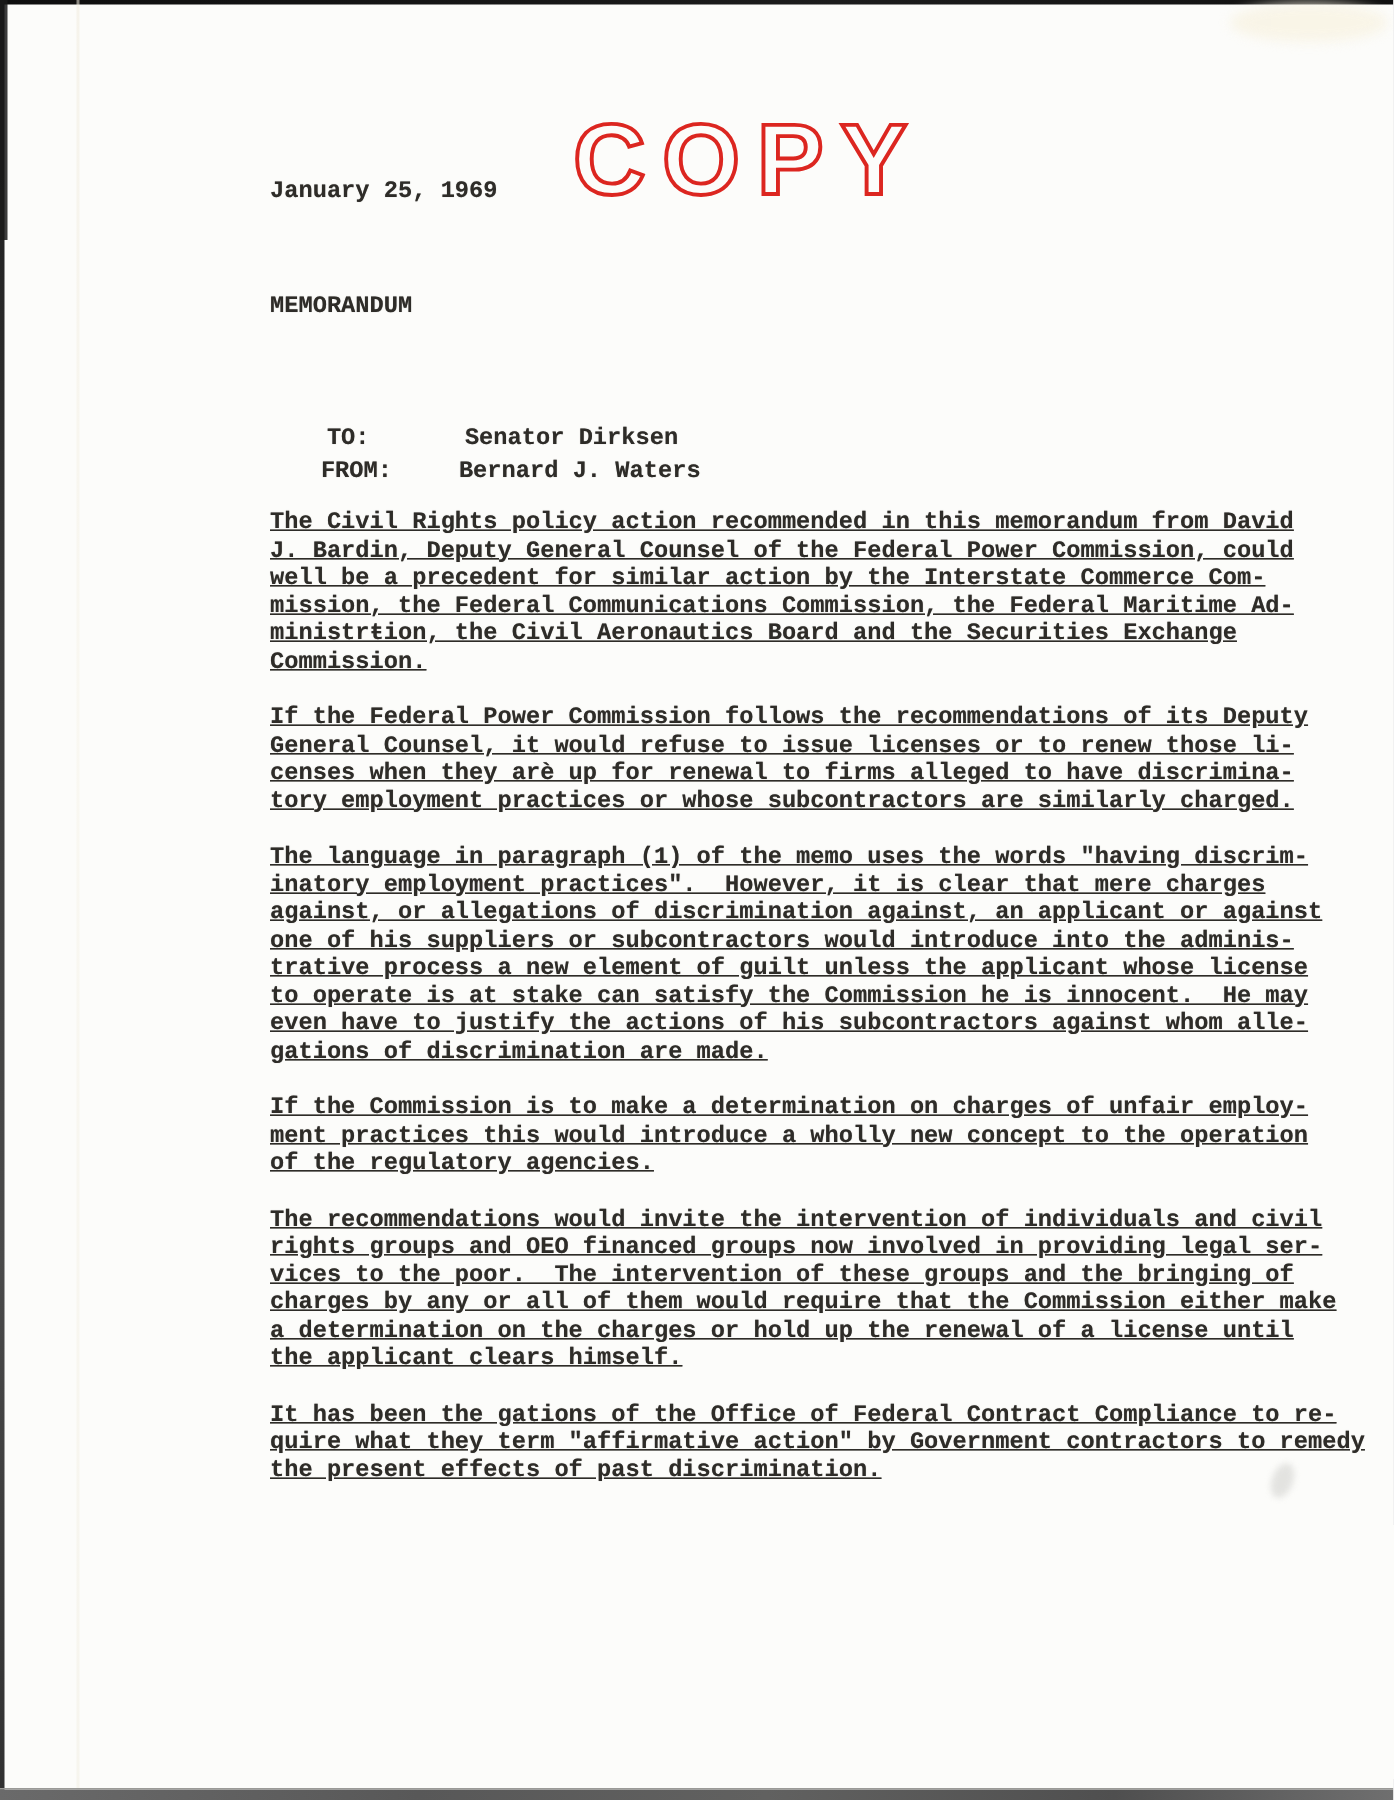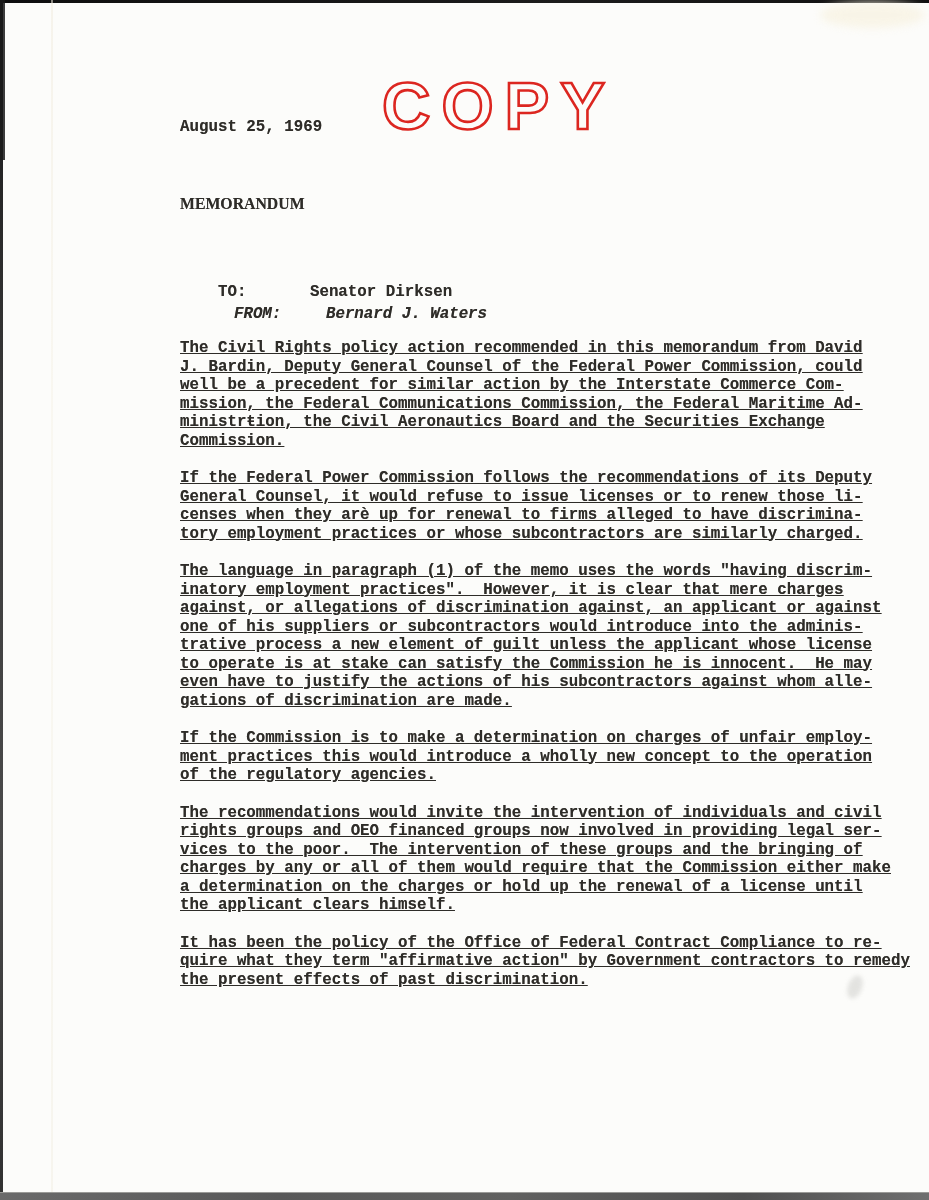--- a/index.html
+++ b/index.html
@@ -68,23 +68,23 @@
     position: absolute;
     font-weight: 700;
     font-size: 15.8px;
     line-height: 18.5px;
     letter-spacing: 0px;
     color: #2e2c28;
     text-shadow: 0 0 0.5px rgba(40, 38, 34, 0.55);
     white-space: pre;
   }
   .date-line   { left: 180px; top: 118px; }
-  .memo-title  { left: 180px; top: 195px; font-family: Liberation Serif, serif; }
+  .memo-title  { left: 180px; top: 195px; }
   .addr-row-to   { left: 180px; top: 264px; }
-  .addr-row-from { left: 196px; top: 286px; font-style: italic; }
+  .addr-row-from { left: 176px; top: 286px; }
   .addr-label { display: inline-block; width: 92px; }
 
   .memo-body {
     position: absolute;
     left: 180px; top: 339px;
     width: 745px;
   }
   .memo-body p {
     margin: 0 0 19px 0;
     white-space: pre;
@@ -121,21 +121,21 @@
   <div class="edge-left-thick"></div>
   <div class="crease-vertical"></div>
   <div class="smudge-top-right"></div>
   <div class="smudge-mid-right"></div>
   <div class="edge-bottom"></div>
 
   <svg class="copy-stamp" viewBox="0 0 242 68" aria-hidden="true">
     <text x="2" y="55">COPY</text>
   </svg>
 
-  <div class="tw date-line">August 25, 1969</div>
+  <div class="tw date-line">January 25, 1969</div>
 
   <div class="tw memo-title">MEMORANDUM</div>
 
   <div class="tw addr-row-to">
     <span class="addr-label">TO:</span><span>Senator Dirksen</span>
   </div>
 
   <div class="tw addr-row-from">
     <span class="addr-label">FROM:</span><span>Bernard J. Waters</span>
   </div>
@@ -161,18 +161,18 @@
 gations of discrimination are made.</p>
     <p>If the Commission is to make a determination on charges of unfair employ-
 ment practices this would introduce a wholly new concept to the operation
 of the regulatory agencies.</p>
     <p>The recommendations would invite the intervention of individuals and civil
 rights groups and OEO financed groups now involved in providing legal ser-
 vices to the poor.  The intervention of these groups and the bringing of
 charges by any or all of them would require that the Commission either make
 a determination on the charges or hold up the renewal of a license until
 the applicant clears himself.</p>
-    <p>It has been the policy of the Office of Federal Contract Compliance to re-
+    <p>It has been the gations of the Office of Federal Contract Compliance to re-
 quire what they term "affirmative action" by Government contractors to remedy
 the present effects of past discrimination.</p>
   </div>
 
 </div>
 
 </body></html>

